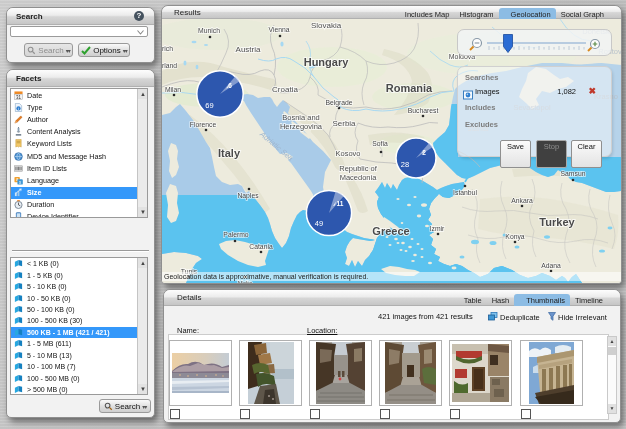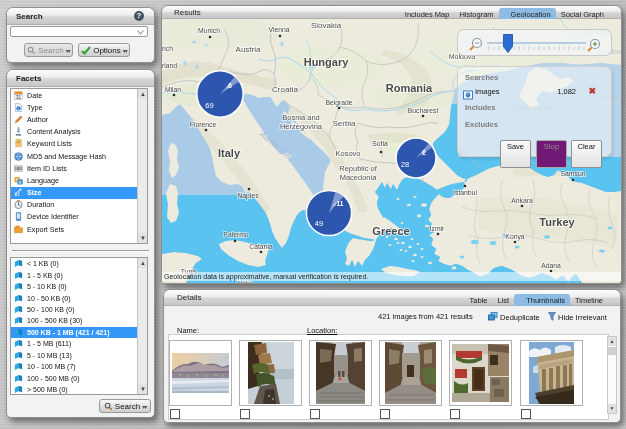--- a/index.html
+++ b/index.html
@@ -51,21 +51,21 @@
 #boptions { left:71px; top:35px; width:52px; }
 .chev { font-size:6px; color:#555; letter-spacing:-1px; }
 
 #pfacets { left:6px; top:69px; width:149px; height:349px; }
 #pfacets .phead { height:17px; line-height:17px; }
 .listbox {
   position:absolute; left:3px; width:138px;
   background:#fff; border:1px solid #9a9a9a;
   overflow:hidden;
 }
-#flist { top:18px; height:156px; }
+#flist { top:18px; height:130px; }
 #slist { top:187px; height:138px; }
 .row { height:12.2px; display:flex; align-items:center; padding-left:3px; gap:4px; font-size:7.2px; color:#111; white-space:nowrap; }
 #slist .row { height:11.45px; font-size:7px; }
 .row.sel { background:#3498fa; color:#fff; font-weight:bold; }
 .ficon { width:9px; height:9px; flex:0 0 9px; }
 .vsb {
   position:absolute; right:0; top:0; bottom:0; width:10px;
   background:#ebebeb; border-left:1px solid #c4c4c4;
 }
 .vsb .a { position:absolute; left:0; width:10px; height:10px; font-size:6px; color:#444; text-align:center; line-height:10px; background:#e2e2e2; }
@@ -94,21 +94,21 @@
   background:rgba(247,249,250,0.48); border:1px solid #d0d0d0; border-radius:7px;
   box-shadow:1px 2px 3px rgba(0,0,0,0.12);
 }
 .olabel { position:absolute; font-size:7.5px; font-weight:bold; color:#7d7d7d; }
 .obtn {
   position:absolute; top:73px; height:28px; width:31px;
   background:linear-gradient(180deg,#fbfbfb,#e3e3e3);
   border:1px solid #8f8f8f; border-radius:2px;
   font-size:7.5px; color:#111; text-align:center; line-height:11px;
 }
-.obtn.dis { background:#701a75; color:#8f8f8f; border-color:#a8a8a8; }
+.obtn.dis { background:#404040; color:#8f8f8f; border-color:#a8a8a8; }
 
 #pdetails { left:163px; top:289px; width:458px; height:134px; }
 #pdetails .phead { height:16px; line-height:16px; font-weight:normal; color:#222; padding-left:13px; }
 #pdetails .tabs { height:16px; }
 #dtoolbar { position:absolute; left:0; top:17px; width:456px; height:18px; font-size:7.5px; color:#111; }
 #dtoolbar .t { position:absolute; top:5px; }
 .fieldlbl { position:absolute; font-size:7.5px; color:#111; }
 .thumb { position:absolute; top:50px; width:63px; height:66px; background:#fff; border:1px solid #b0b0b0; }
 .cbx { position:absolute; top:119px; width:10px; height:10px; background:#fff; border:1px solid #555; }
 #dsb { position:absolute; right:3px; top:46px; width:10px; height:78px; background:#fbfbfb; border:1px solid #c9c9c9; }
@@ -561,21 +561,21 @@
     <div class="obtn" style="left:42px;">Save</div>
     <div class="obtn dis" style="left:78px;">Stop</div>
     <div class="obtn" style="left:113px;">Clear</div>
   </div>
 </div>
 
 <div class="panel" id="pdetails">
   <div class="phead">Details
     <div class="tabs">
       <div class="tab">Table</div>
-        <div class="tab">List</div>
+        <div class="tab">Hash</div>
         <div class="tab sel">Thumbnails</div>
         <div class="tab">Timeline</div>
     </div>
   </div>
   <div id="dtoolbar">
     <span class="t" style="left:214px;">421 images from 421 results</span>
     <span class="t" style="left:324px;"><svg width="10" height="9" viewBox="0 0 10 9" style="vertical-align:-1px">
           <rect x="3" y="0.5" width="6" height="5" fill="#7fc3ee" stroke="#2c77b8" stroke-width="0.8"></rect>
           <rect x="0.5" y="3" width="6" height="5" fill="#3f97d4" stroke="#1c5c96" stroke-width="0.8"></rect>
         </svg> Deduplicate</span>

